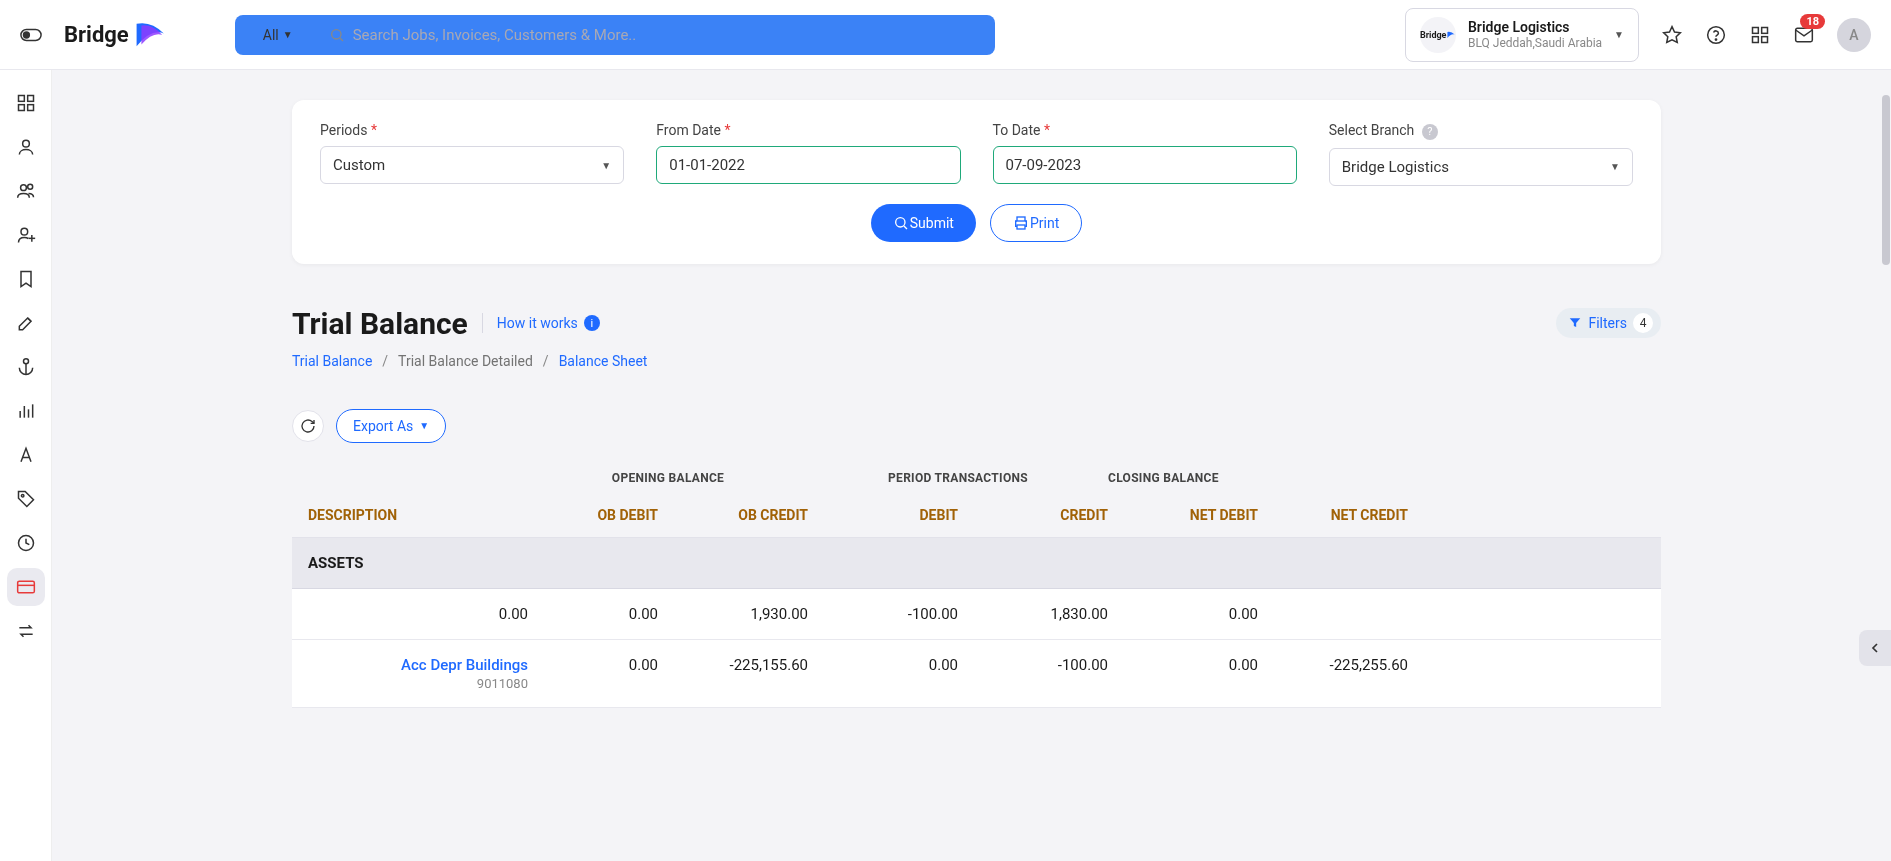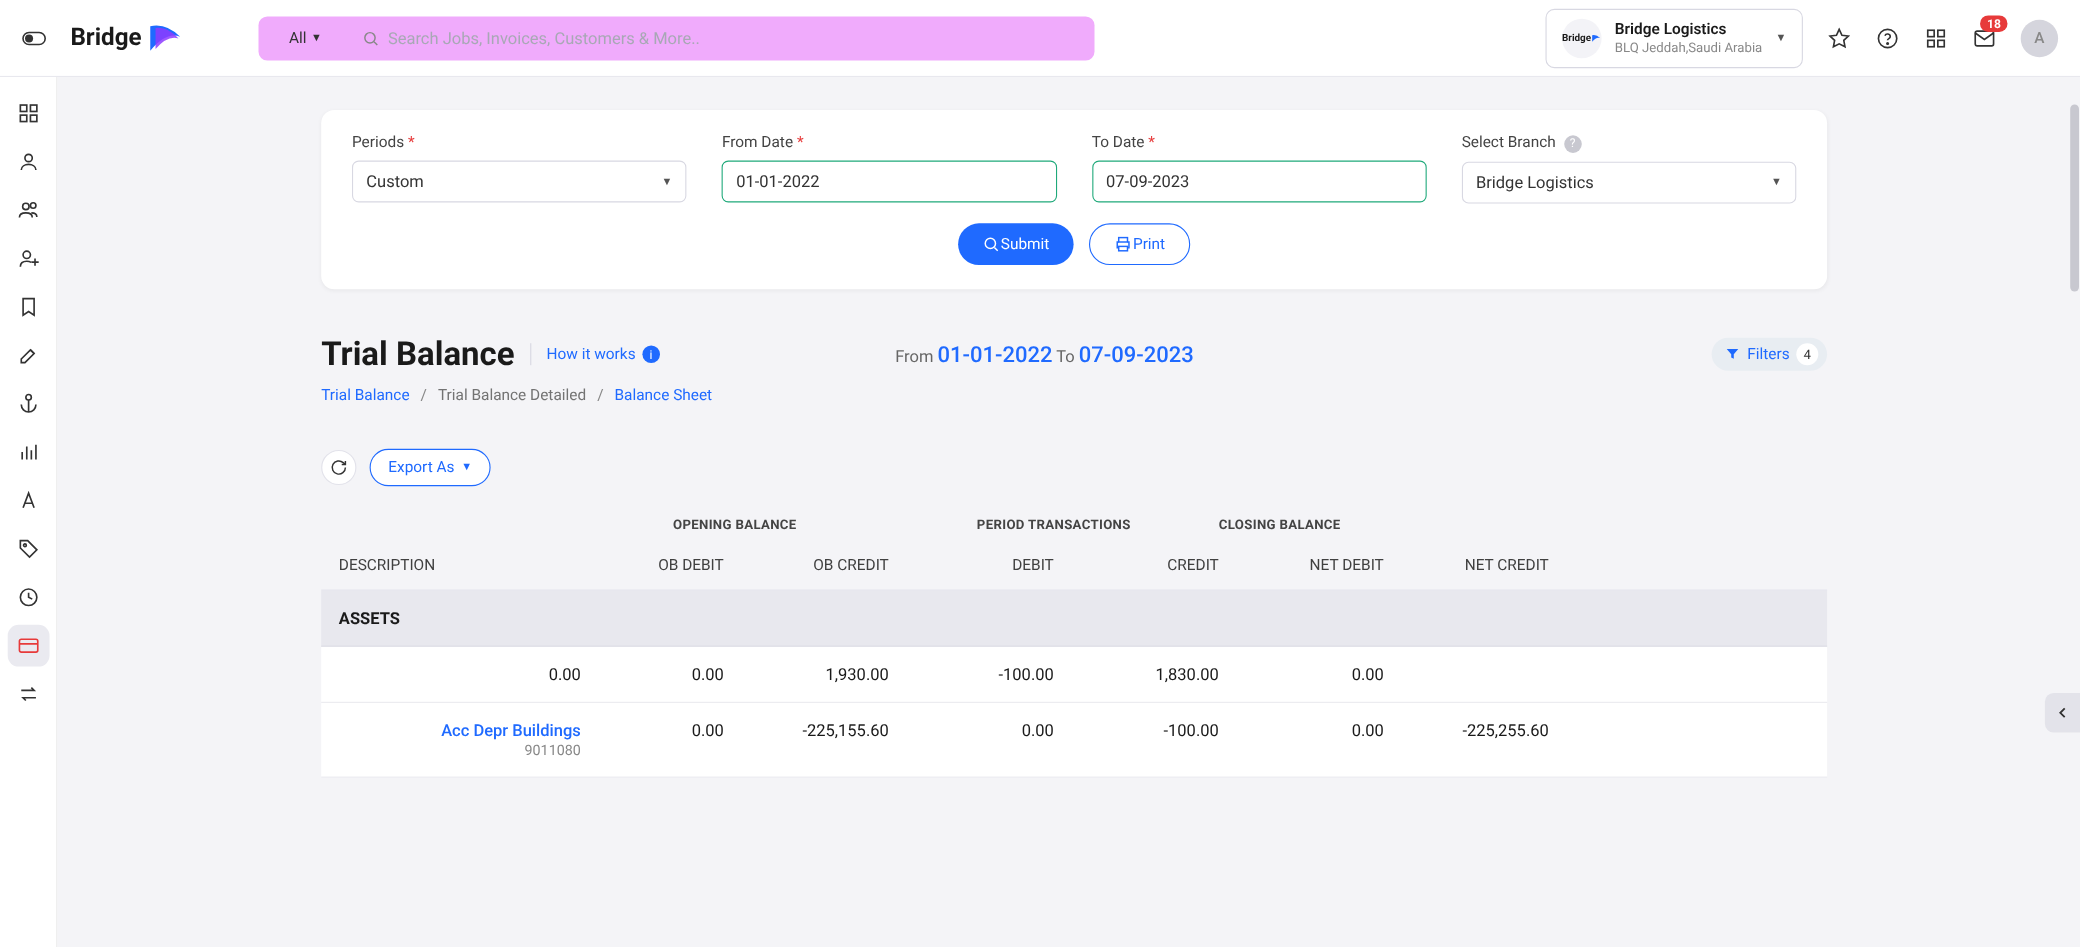--- a/index.html
+++ b/index.html
@@ -4,21 +4,21 @@
 <style>
 *{box-sizing:border-box;margin:0;padding:0;font-family:-apple-system,BlinkMacSystemFont,"Segoe UI",Roboto,sans-serif}
 body{background:#f4f4f7;color:#1a1a1a;font-size:14px;overflow:hidden}
 .app{display:flex;flex-direction:column;height:861px;width:1891px;position:relative}
 .topbar{height:70px;background:#fff;border-bottom:1px solid #e8e8ee;display:flex;align-items:center;padding:0 20px;gap:20px}
 .toggle-icon{width:24px;height:18px;display:flex;align-items:center;cursor:pointer;flex-shrink:0}
 .toggle-icon svg{width:22px;height:14px}
 .logo{display:flex;align-items:center;gap:6px;flex-shrink:0;margin-right:48px}
 .logo-text{font-size:22px;font-weight:700;color:#1a1a1a}
 .logo-mark{width:32px;height:26px}
-.search-wrap{display:flex;align-items:center;background:#f0abfc;border-radius:8px;height:40px;flex:0 0 760px}
+.search-wrap{display:flex;align-items:center;background:#3b82f6;border-radius:8px;height:40px;flex:0 0 760px}
 .search-filter{display:flex;align-items:center;gap:4px;padding:0 28px;font-size:14px;color:#333;cursor:pointer;height:100%}
 .search-filter .caret{font-size:10px}
 .search-icon{width:16px;height:16px;color:#888;margin:0 8px}
 .search-input{flex:1;border:none;background:transparent;font-size:15px;color:#333;outline:none;height:100%}
 .search-input::placeholder{color:#a8a8b5}
 .top-right{margin-left:auto;display:flex;align-items:center;gap:22px}
 .company-card{border:1px solid #d8d8e2;border-radius:8px;padding:8px 14px;display:flex;align-items:center;gap:12px;cursor:pointer;min-width:230px}
 .company-logo{width:36px;height:36px;border-radius:50%;background:#f3f3f7;display:flex;align-items:center;justify-content:center;font-size:9px;font-weight:700;color:#1a1a1a}
 .company-logo span{white-space:nowrap}
 .company-info{display:flex;flex-direction:column;line-height:1.3}
@@ -73,21 +73,21 @@
 .tools-row{display:flex;align-items:center;gap:12px;margin-top:40px;margin-bottom:20px}
 .refresh-btn{width:32px;height:32px;border-radius:50%;background:#fff;border:1px solid #e2e2ea;display:flex;align-items:center;justify-content:center;cursor:pointer}
 .export-btn{height:34px;padding:0 16px;border:1px solid #1f6aff;color:#1f6aff;border-radius:17px;background:#fff;display:flex;align-items:center;gap:6px;font-size:14px;cursor:pointer}
 .export-btn .caret{font-size:10px}
 
 .table{width:100%}
 .group-head{display:grid;grid-template-columns:220px 130px 150px 150px 150px 150px 150px;text-align:right;font-size:12px;font-weight:700;color:#444;letter-spacing:.3px;padding:8px 16px}
 .group-head .g1{grid-column:2/4;text-align:center}
 .group-head .g2{grid-column:4/6;text-align:center}
 .group-head .g3{grid-column:6/8;text-align:left}
-.col-head{display:grid;grid-template-columns:220px 130px 150px 150px 150px 150px 150px;padding:14px 16px;font-size:14px;font-weight:400;color:#404040;border-bottom:1px solid #e2e2ea}
+.col-head{display:grid;grid-template-columns:220px 130px 150px 150px 150px 150px 150px;padding:14px 16px;font-size:14px;font-weight:700;color:#a16207;border-bottom:1px solid #e2e2ea}
 .col-head div:first-child{text-align:left}
 .col-head div{text-align:right}
 .section-row{background:#e8e8ee;padding:16px;font-weight:700;font-size:15px;border-bottom:1px solid #d8d8e2}
 .data-row{display:grid;grid-template-columns:220px 130px 150px 150px 150px 150px 150px;padding:16px;border-bottom:1px solid #e8e8ee;font-size:15px;background:#fff}
 .data-row .desc{text-align:left}
 .data-row .desc .name{color:#1f6aff;font-weight:500;cursor:pointer}
 .data-row .desc .code{color:#888;font-size:13px;margin-top:2px}
 .data-row div{text-align:right}
 .data-row .bold{font-weight:400}
 </style>
@@ -304,26 +304,20 @@
         </div>
       </div>
 
       <div class="header-row">
         <span class="page-title">Trial Balance</span>
         <span class="divider"></span>
         <span class="how-link">
           <span>How it works</span>
           <span class="info-circ">i</span>
         </span>
-        <span class="date-range" style="margin-left:200px">
-          <span>From</span>
-          <span class="d">01-01-2022</span>
-          <span>To</span>
-          <span class="d">07-09-2023</span>
-        </span>
         <span class="filters-pill">
           <svg width="14" height="14" viewBox="0 0 24 24" fill="currentColor">
               <path d="M3 4h18l-7 8v7l-4-2v-5z"></path>
             </svg>
           <span>Filters</span>
           <span class="cnt">4</span>
         </span>
       </div>
 
       <div class="breadcrumb">

